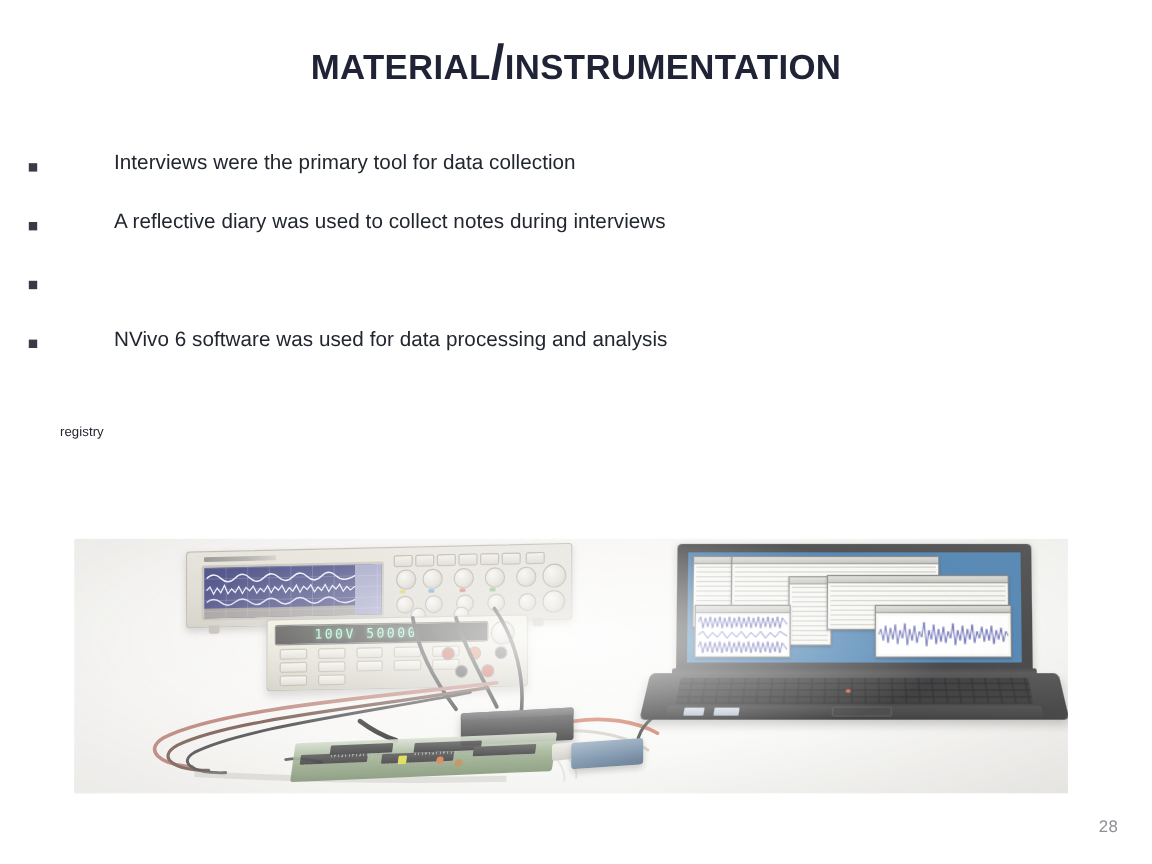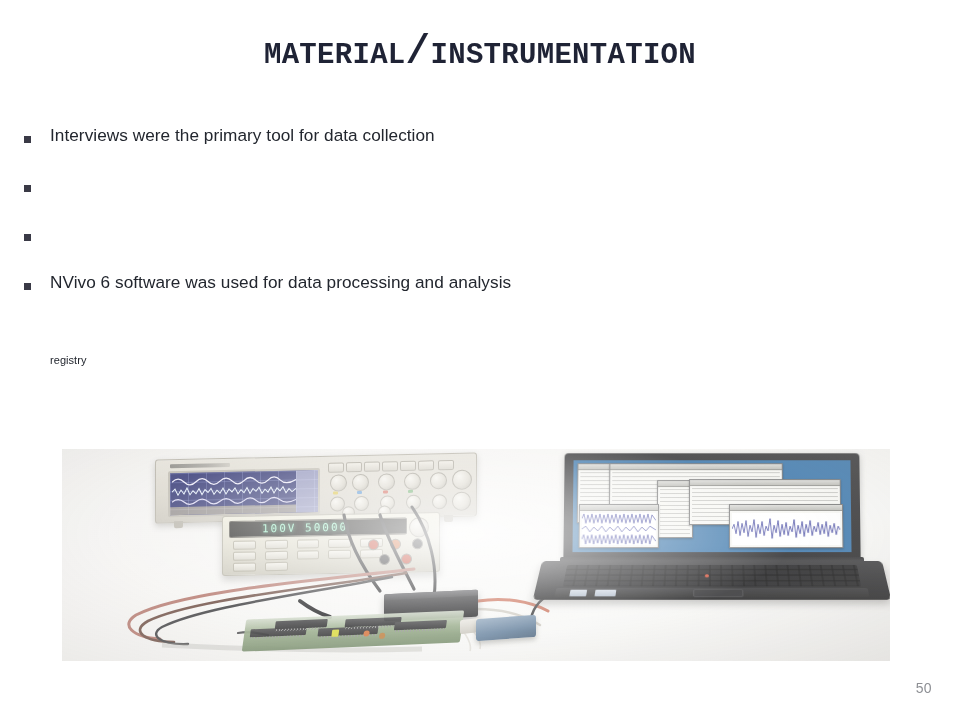--- a/index.html
+++ b/index.html
@@ -24,21 +24,21 @@
   }
 
   
   .slide-title {
     position: absolute;
     left: 0;
     right: 0;
     top: 30px;
     text-align: center;
     color: #1f2335;
-    font-family: Liberation Mono, monospace;
+    font-family: Liberation Sans, sans-serif;
     font-weight: bold;
     font-size: 41px;
     letter-spacing: 0.3px;
     font-variant: small-caps;
     text-transform: lowercase;
     line-height: 1.1;
     white-space: nowrap;
   }
   
 
@@ -46,20 +46,21 @@
   .bullets {
     position: absolute;
     left: 24px;
     top: 127px;
     width: 912px;
   }
   .bullet-row {
     display: flex;
     align-items: flex-start;
     height: 49px;
+    gap: 45px;
   }
   .bullet-row.tall { height: auto; }
   .bullet-marker {
     flex: 0 0 auto;
     width: 7px;
     height: 7px;
     background: #3a3a46;
     margin-top: 9px;
     margin-right: 19px;
   }
@@ -426,20 +427,21 @@
 
   <div class="bullets">
 
     <div class="bullet-row">
       <span class="bullet-marker"></span>
       <span class="bullet-text">Interviews were the primary tool for data collection</span>
     </div>
 
     <div class="bullet-row">
       <span class="bullet-marker"></span>
+      <span class="bullet-text">A reflective diary was used to collect notes during interviews</span>
     </div>
 
     <div class="bullet-row">
       <span class="bullet-marker"></span>
     </div>
 
 
     <div class="bullet-row">
       <span class="bullet-marker"></span>
       <span class="bullet-text">NVivo 6 software was used for data processing and analysis</span>
@@ -658,15 +660,15 @@
         <div class="palmrest">
           <div class="touchpad"></div>
         </div>
         <div class="sticker" style="left:34px;"></div>
         <div class="sticker" style="left:58px; width:20px;"></div>
       </div>
     </div>
 
   </div>
 
-  <div class="page-number">50</div>
+  <div class="page-number">28</div>
 
 </div>
 
 </body></html>

